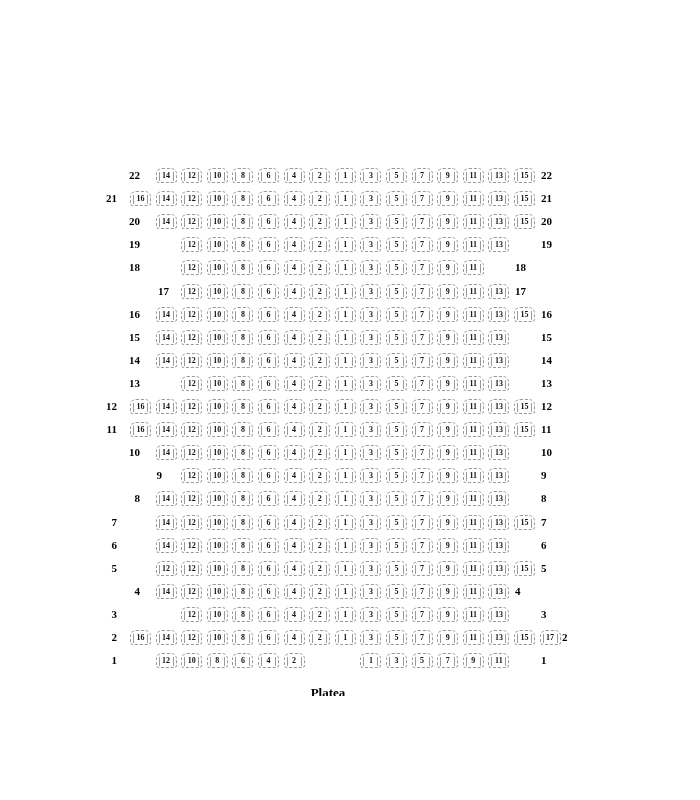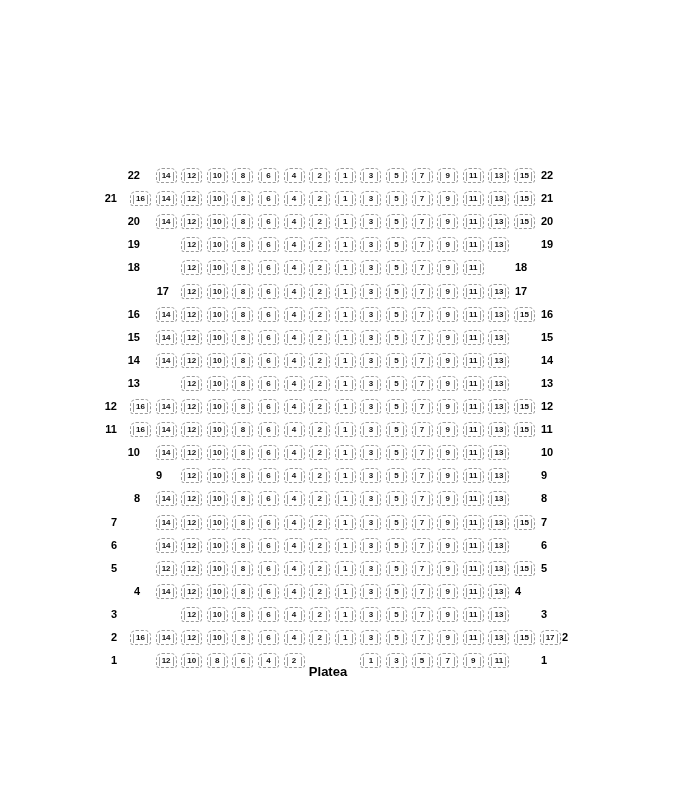--- a/index.html
+++ b/index.html
@@ -1,28 +1,28 @@
 <!DOCTYPE html>
 <html><head>
 <meta charset="utf-8">
 <style>
   html,body{margin:0;padding:0;background:#ffffff;}
   .page{position:relative;width:700px;height:696px;background:#ffffff;overflow:hidden;
-        font-family:Liberation Sans, sans-serif;}
+        font-family:Liberation Serif, serif;}
   .seat{position:absolute;width:21px;height:15px;box-sizing:border-box;
         border:1px dashed #9a9a9a;border-radius:6px 6px 3px 3px;background:#ffffff;
         font-weight:bold;font-size:8px;line-height:13px;text-align:center;color:#111111;
         cursor:pointer;}
   .seat::before,.seat::after{content:"";position:absolute;top:3px;width:1px;height:9px;background:#9a9a9a;}
   .seat::before{left:2px;}
   .seat::after{right:2px;}
   .rowlabel{position:absolute;height:15px;line-height:15px;font-weight:bold;font-size:11px;color:#000000;}
   .rowlabel.left{width:24px;text-align:right;}
   .rowlabel.right{text-align:left;}
-  .section-label{position:absolute;top:664px;left:328px;transform:translateX(-50%);
+  .section-label{position:absolute;top:685px;left:328px;transform:translateX(-50%);
         font-weight:bold;font-size:13px;color:#000000;}
   .stage-label{position:absolute;top:738px;left:330px;transform:translateX(-50%);
         font-weight:bold;font-size:20px;letter-spacing:1px;color:#000000;}
 </style>
 </head>
 <body>
 
 <div class="page">
   <div style="position:absolute;left:0;top:0;width:700px;height:800px;">
       <span class="rowlabel left" style="left: 116px; top: 168px;">22</span>

